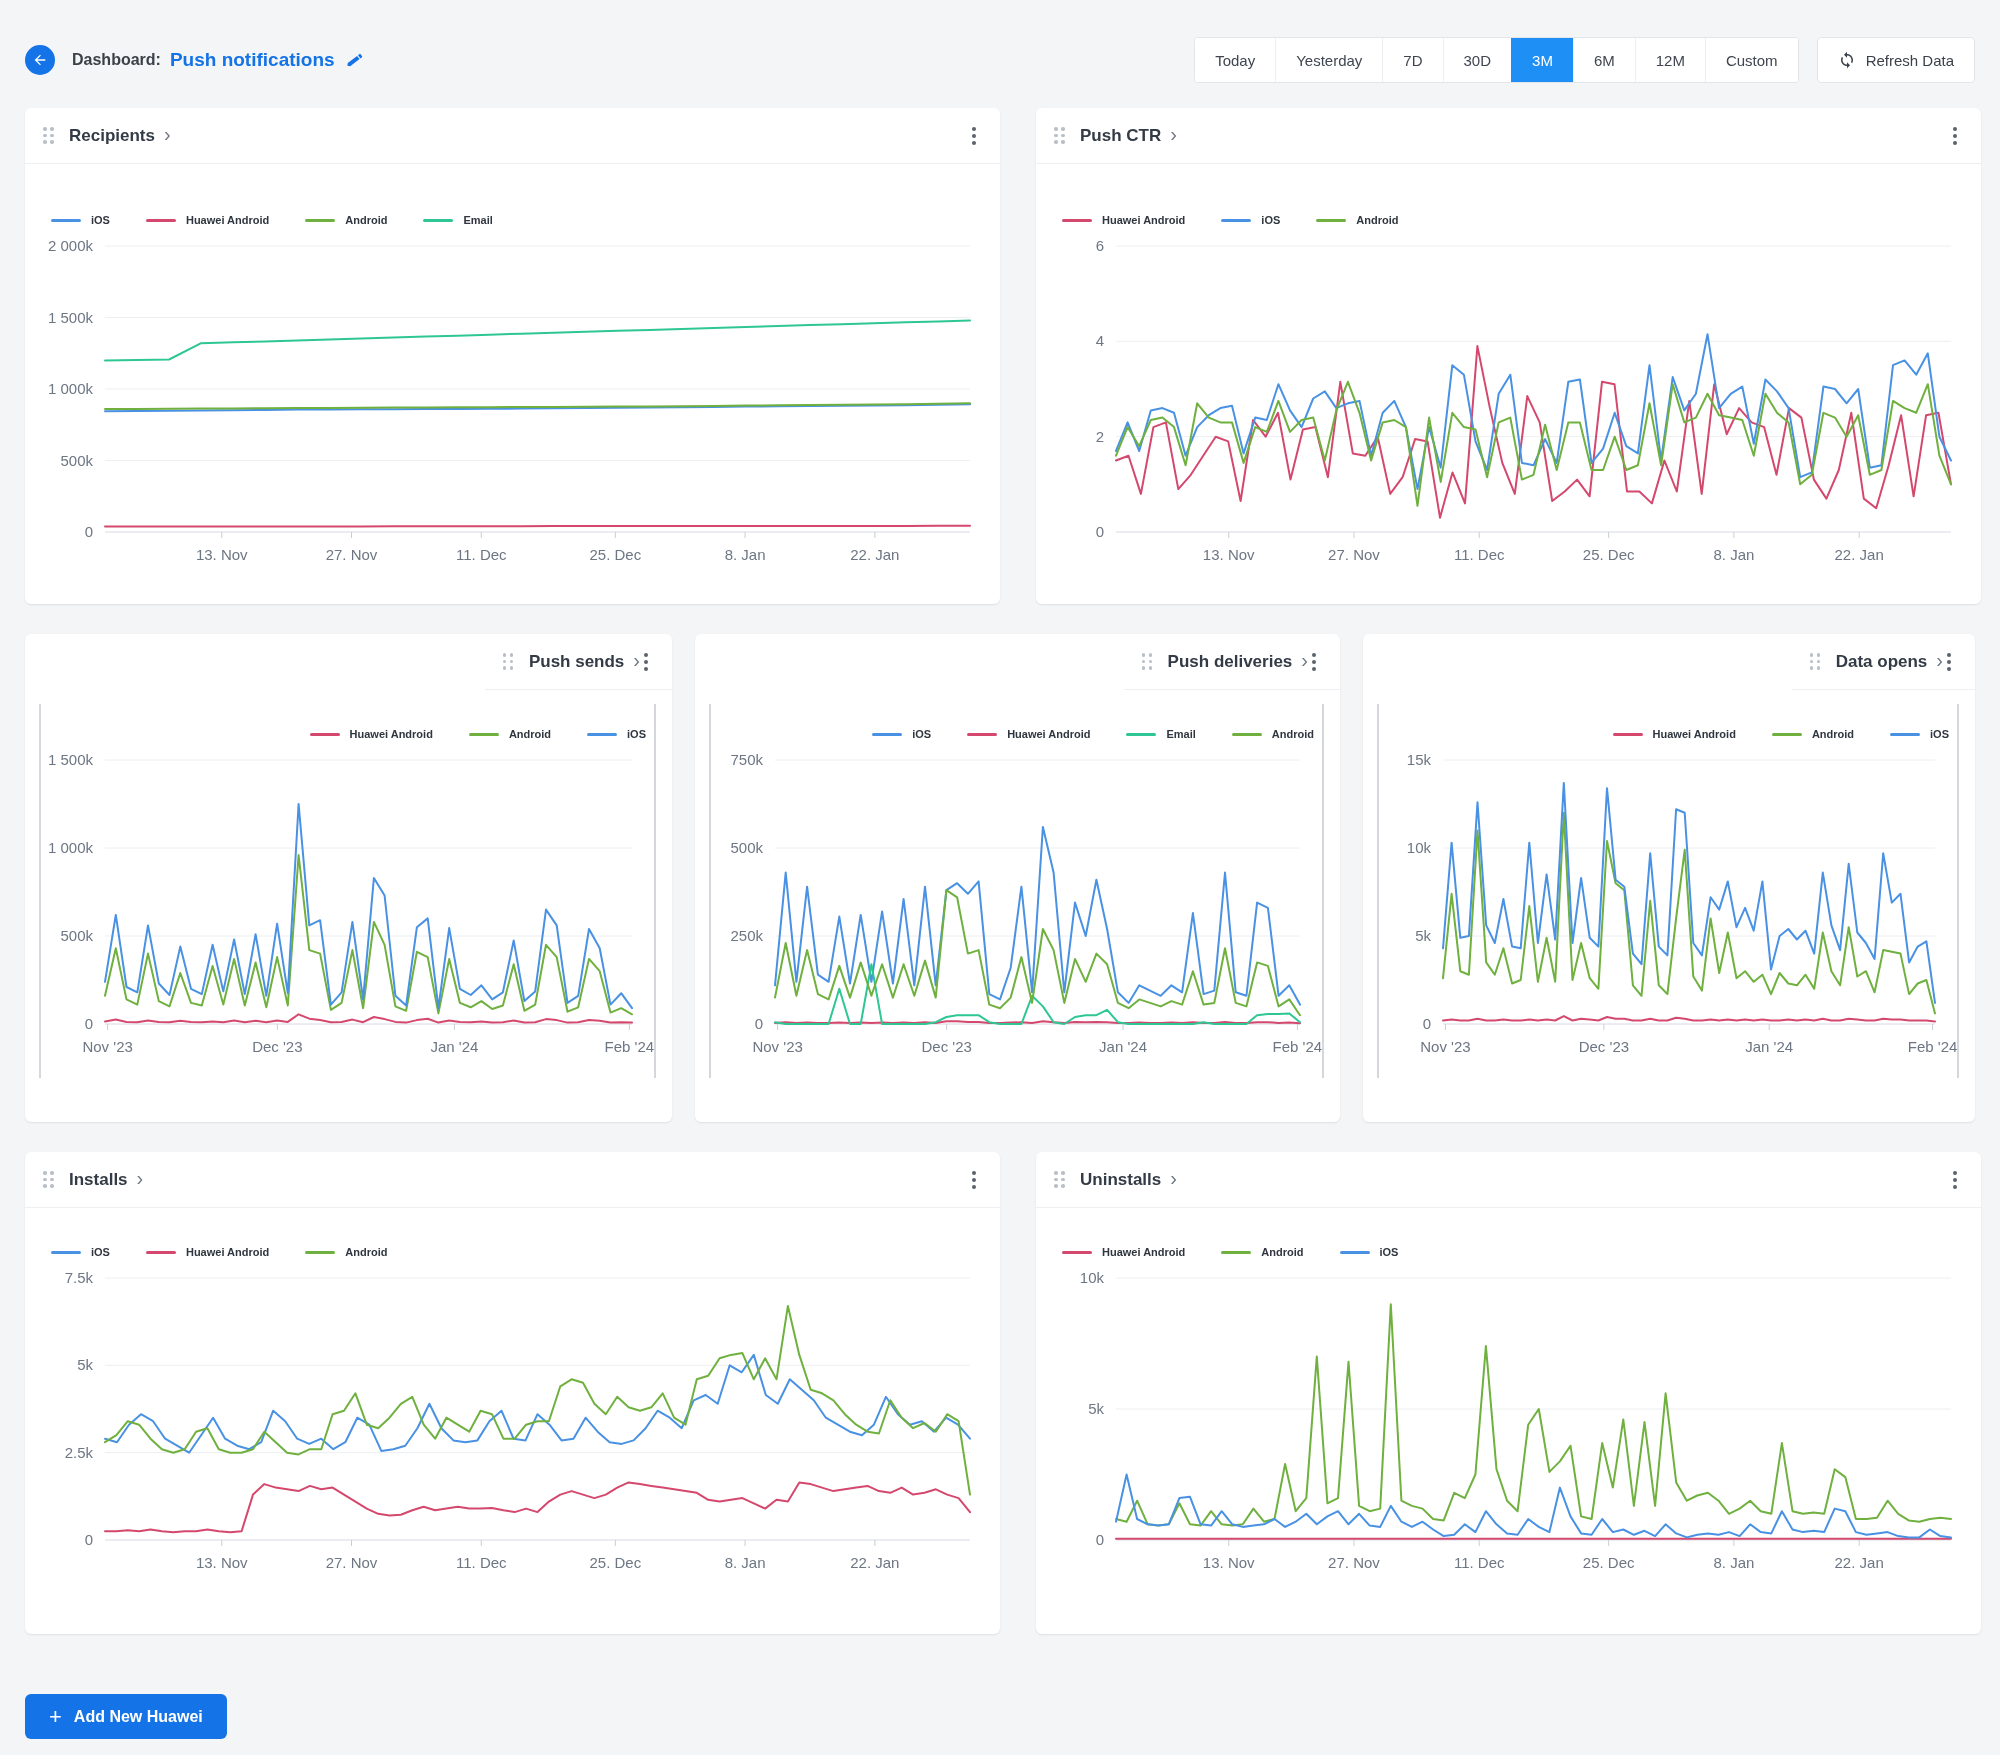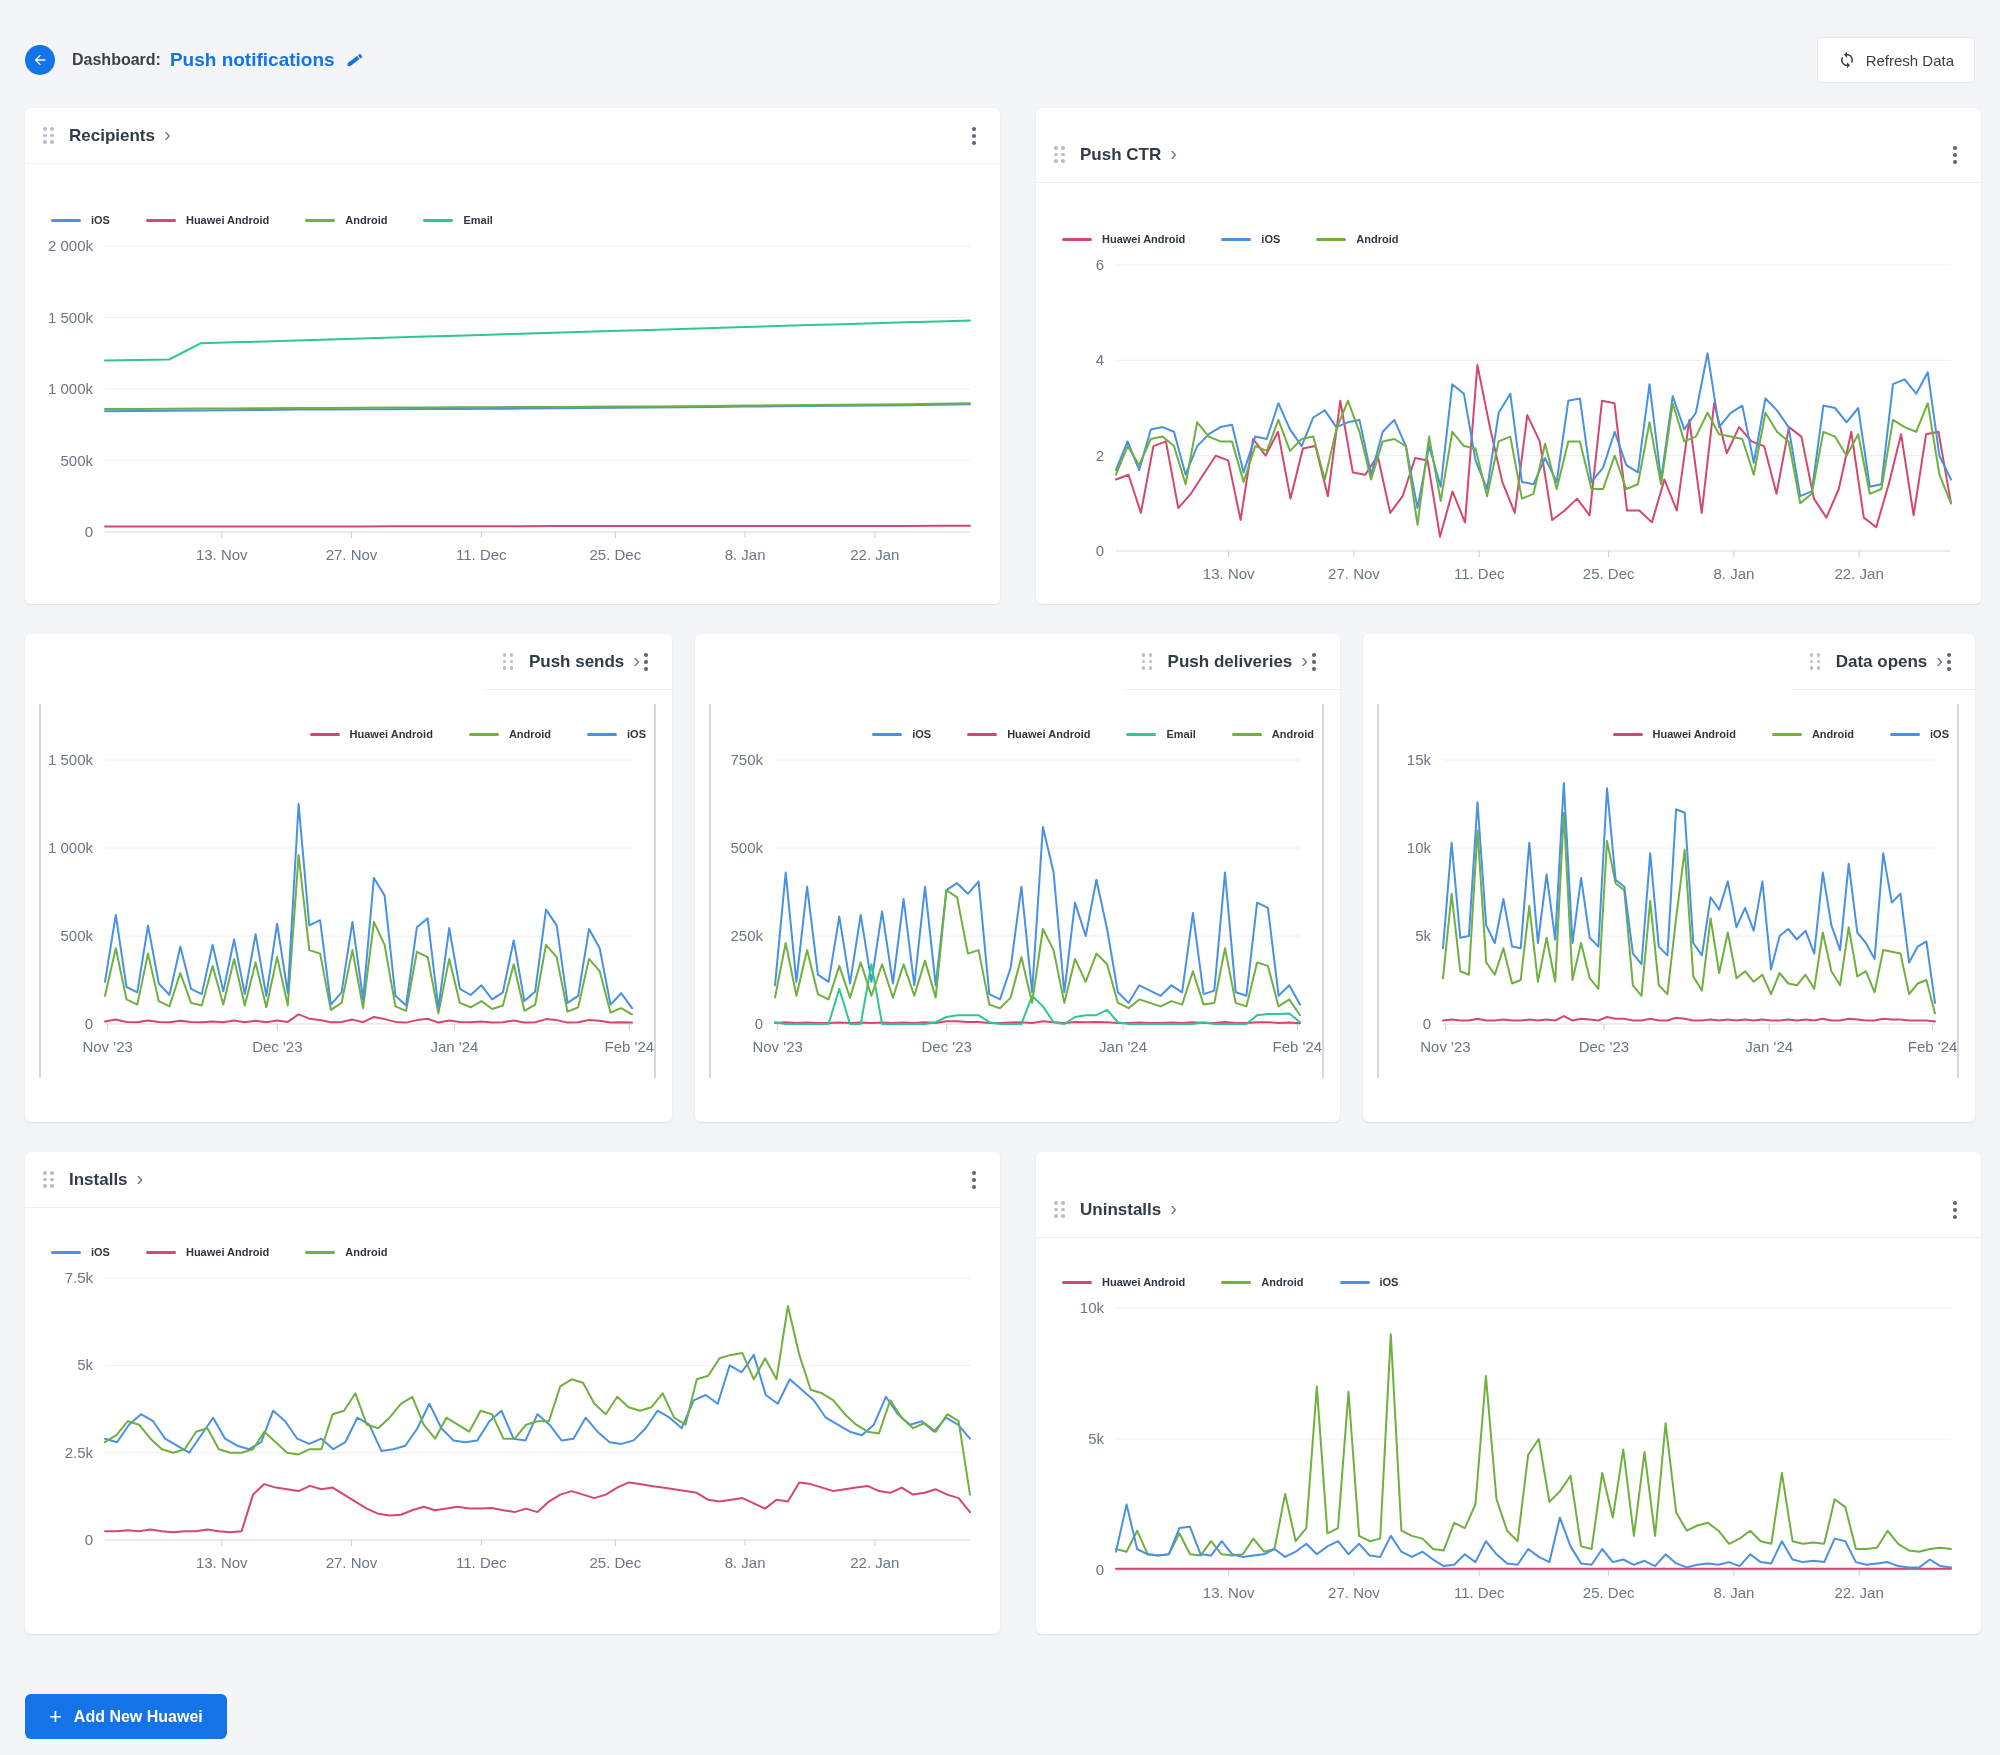--- a/index.html
+++ b/index.html
@@ -23,21 +23,21 @@
   .refresh-btn { margin-left:18px; height:46px; padding:0 20px; display:flex; align-items:center; gap:10px;
     background:#fff; border:1px solid #e3e5e9; border-radius:4px; font-family:inherit; font-size:15px;
     font-weight:500; color:#3a4149; cursor:pointer; }
   .refresh-btn svg { width:18px; height:18px; fill:#3a4149; }
 
   
   .row { display:flex; gap:36px; margin-bottom:30px; }
   .row.mid { gap:23px; }
   .card { background:#fff; border-radius:6px; box-shadow:0 1px 2px rgba(30,40,60,.10); position:relative;
     display:flex; flex-direction:column; }
-  .w-a{width:975px;} .w-b{width:945px;justify-content:center;} .w-c{width:647px;} .w-d{width:645px;} .w-e{width:612px;}
+  .w-a{width:975px;} .w-b{width:945px;} .w-c{width:647px;} .w-d{width:645px;} .w-e{width:612px;}
   .r1{height:496px;} .r2{height:488px;align-items:flex-end;} .r3{height:482px;}
   .card-head { height:56px; display:flex; align-items:center; padding:0 20px 0 18px;
     border-bottom:1px solid #edeff2; flex:0 0 auto; }
   .drag { display:grid; grid-template-columns:repeat(2,4px); grid-gap:3px; margin-right:15px; cursor:grab; }
   .drag i { width:3.5px; height:3.5px; border-radius:50%; background:#b9bfc7; }
   .card-title { display:flex; align-items:center; cursor:pointer; }
   .card-title .t { font-size:17px; font-weight:600; color:#333b46; }
   .chev { margin-left:9px; font-size:20px; line-height:1; color:#6f7984; padding-bottom:3px; }
   .kebab { margin-left:auto; display:flex; flex-direction:column; gap:3px; padding:6px 4px; cursor:pointer; }
   .kebab i { width:4px; height:4px; border-radius:50%; background:#5b626c; }
@@ -74,20 +74,30 @@
         <path d="M20 11H7.8l5.6-5.6L12 4l-8 8 8 8 1.4-1.4L7.8 13H20v-2z"></path>
       </svg>
   </button>
   <span class="db-title">Dashboard:</span>
   <span class="db-name">Push notifications</span>
   <svg class="edit-ic" viewBox="0 0 24 24">
       <path d="M3 17.25V21h3.75L17.81 9.94l-3.75-3.75L3 17.25zM20.71 7.04c.39-.39.39-1.02 0-1.41l-2.34-2.34a.9959.9959 0 0 0-1.41 0l-1.83 1.83 3.75 3.75 1.83-1.83z"></path>
     </svg>
 
   <div class="top-right">
+    <div class="range-group">
+        <button class="range-btn">Today</button>
+        <button class="range-btn">Yesterday</button>
+        <button class="range-btn">7D</button>
+        <button class="range-btn">30D</button>
+        <button class="range-btn active">3M</button>
+        <button class="range-btn">6M</button>
+        <button class="range-btn">12M</button>
+        <button class="range-btn">Custom</button>
+      </div>
     <button class="refresh-btn">
       <svg viewBox="0 0 24 24">
           <path d="M12 4V1L8 5l4 4V6c3.31 0 6 2.69 6 6 0 1.01-.25 1.97-.7 2.8l1.46 1.46A7.93 7.93 0 0 0 20 12c0-4.42-3.58-8-8-8zm0 14c-3.31 0-6-2.69-6-6 0-1.01.25-1.97.7-2.8L5.24 7.74A7.93 7.93 0 0 0 4 12c0 4.42 3.58 8 8 8v3l4-4-4-4v3z"></path>
         </svg>
       <span>Refresh Data</span>
     </button>
   </div>
 </div>
 
 

